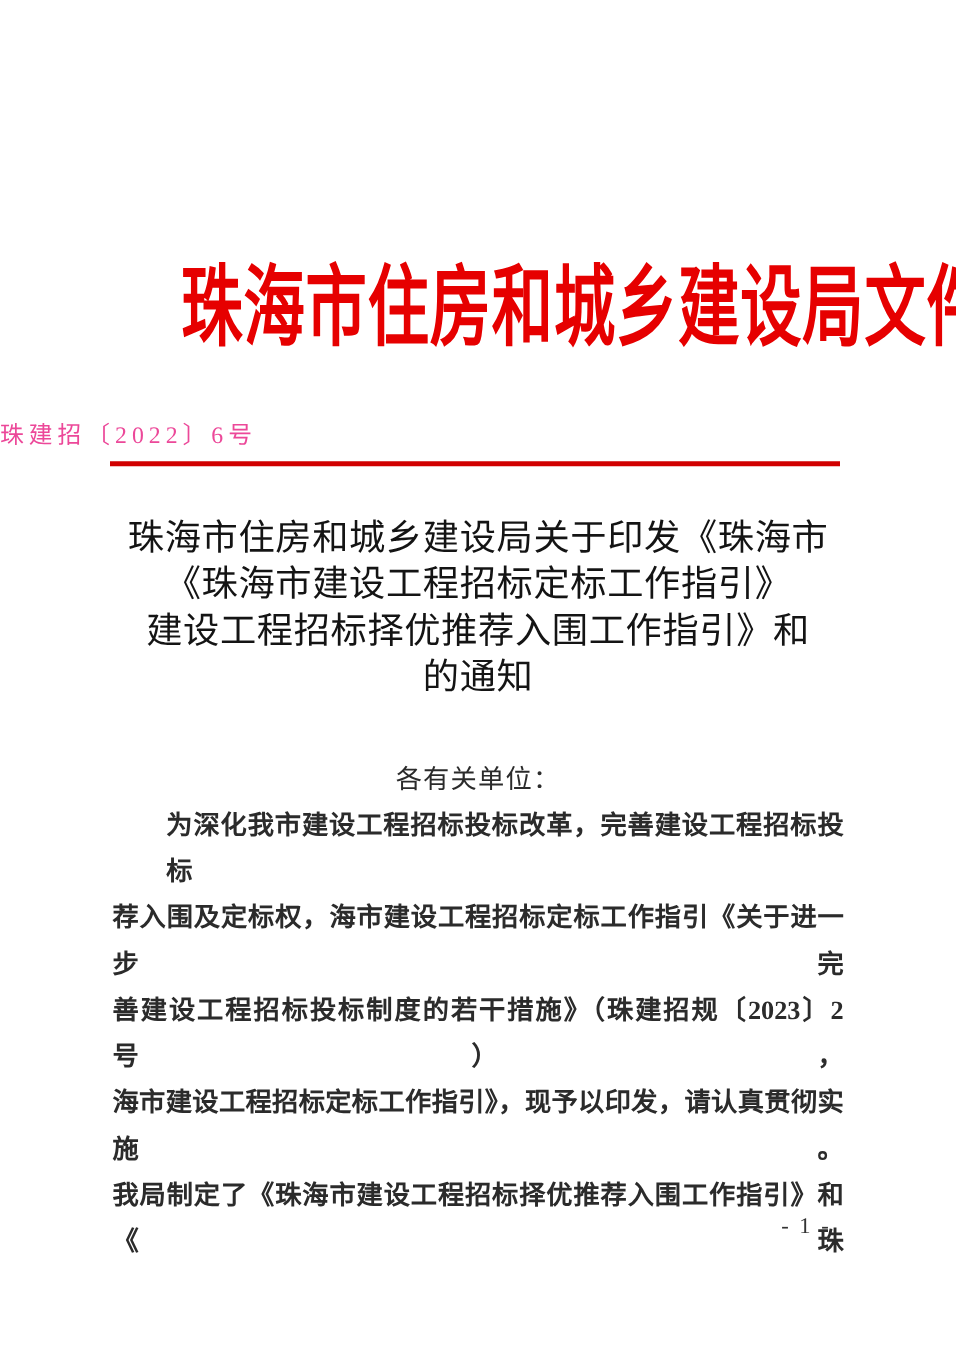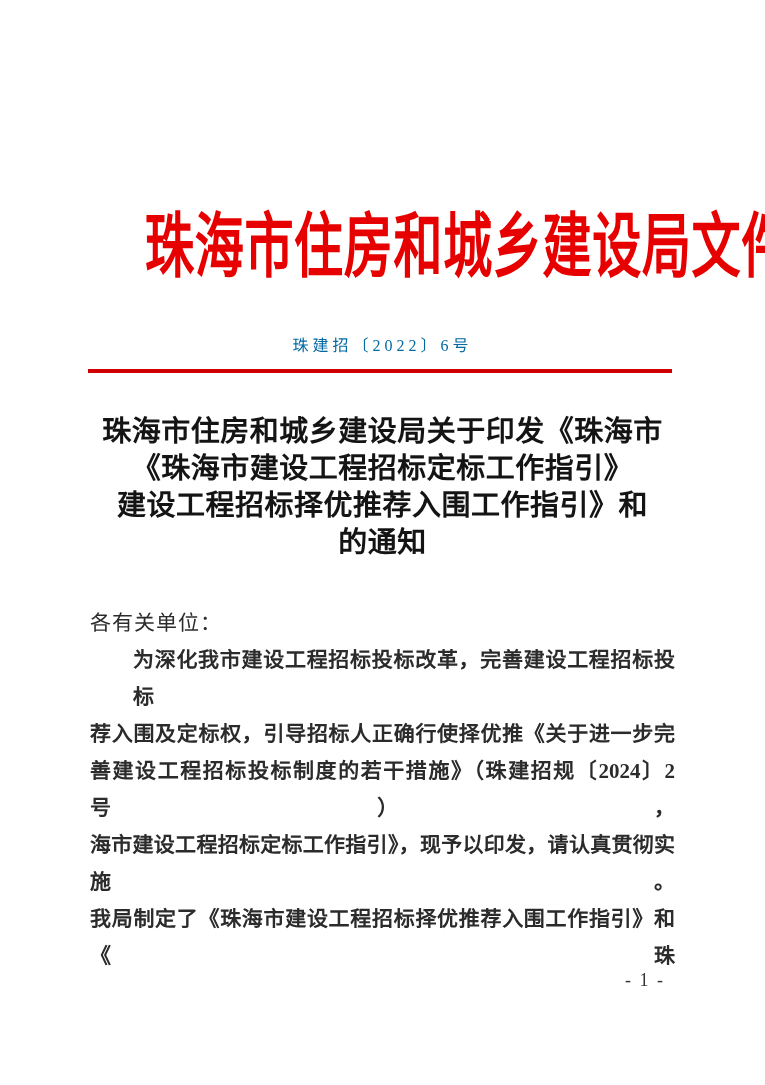--- a/index.html
+++ b/index.html
@@ -35,24 +35,24 @@
     transform-origin: center center;
     line-height: 1.1;
   }
 
   
   .doc-number {
     position: absolute;
     top: 332px;
     left: 0;
     width: 100%;
-    text-align: center;
-    font-size: 16px;
+    text-align: left;
+    font-size: 19px;
     letter-spacing: 4px;
-    color: #0369a1;
+    color: #ec4899;
   }
 
   
   .red-rule {
     position: absolute;
     top: 369px;
     left: 88px;
     width: 584px;
     height: 4px;
     background: var(--rule-red, #d10000);
@@ -60,37 +60,37 @@
 
   
   .doc-title {
     position: absolute;
     top: 413px;
     left: 44px;
     width: 677px;
     text-align: center;
     font-size: 29px;
     line-height: 37px;
-    font-weight: 700;
+    font-weight: 400;
     color: #141414;
     letter-spacing: 0.5px;
   }
 
   
   .body-block {
     position: absolute;
     top: 605px;
     left: 90px;
     width: 585px;
     font-size: 21px;
     line-height: 37px;
     color: var(--body-text, #2b2b2b);
   }
   .salutation {
-    text-align: left;
+    text-align: center;
     letter-spacing: 1px;
   }
   .body-line {
     text-align: justify;
     text-align-last: justify;
     text-justify: inter-ideograph;
     font-weight: bold;
   }
   .body-line.indented {
     padding-left: 43px;
@@ -132,23 +132,23 @@
       <div class="title-line">的通知</div>
     </div>
 
   <div class="body-block">
     <div class="salutation">各有关单位：</div>
     <div>
 
         <div class="body-line indented">为深化我市建设工程招标投标改革，完善建设工程招标投标</div>
 
 
-        <div class="body-line">荐入围及定标权，引导招标人正确行使择优推《关于进一步完</div>
+        <div class="body-line">荐入围及定标权，海市建设工程招标定标工作指引《关于进一步完</div>
 
-        <div class="body-line">善建设工程招标投标制度的若干措施》（珠建招规〔2024〕2号），</div>
+        <div class="body-line">善建设工程招标投标制度的若干措施》（珠建招规〔2023〕2号），</div>
 
         <div class="body-line">海市建设工程招标定标工作指引》，现予以印发，请认真贯彻实施。</div>
 
         <div class="body-line">我局制定了《珠海市建设工程招标择优推荐入围工作指引》和《珠</div>
 
       </div>
   </div>
 
   <div class="page-number">- 1 -</div>
 

